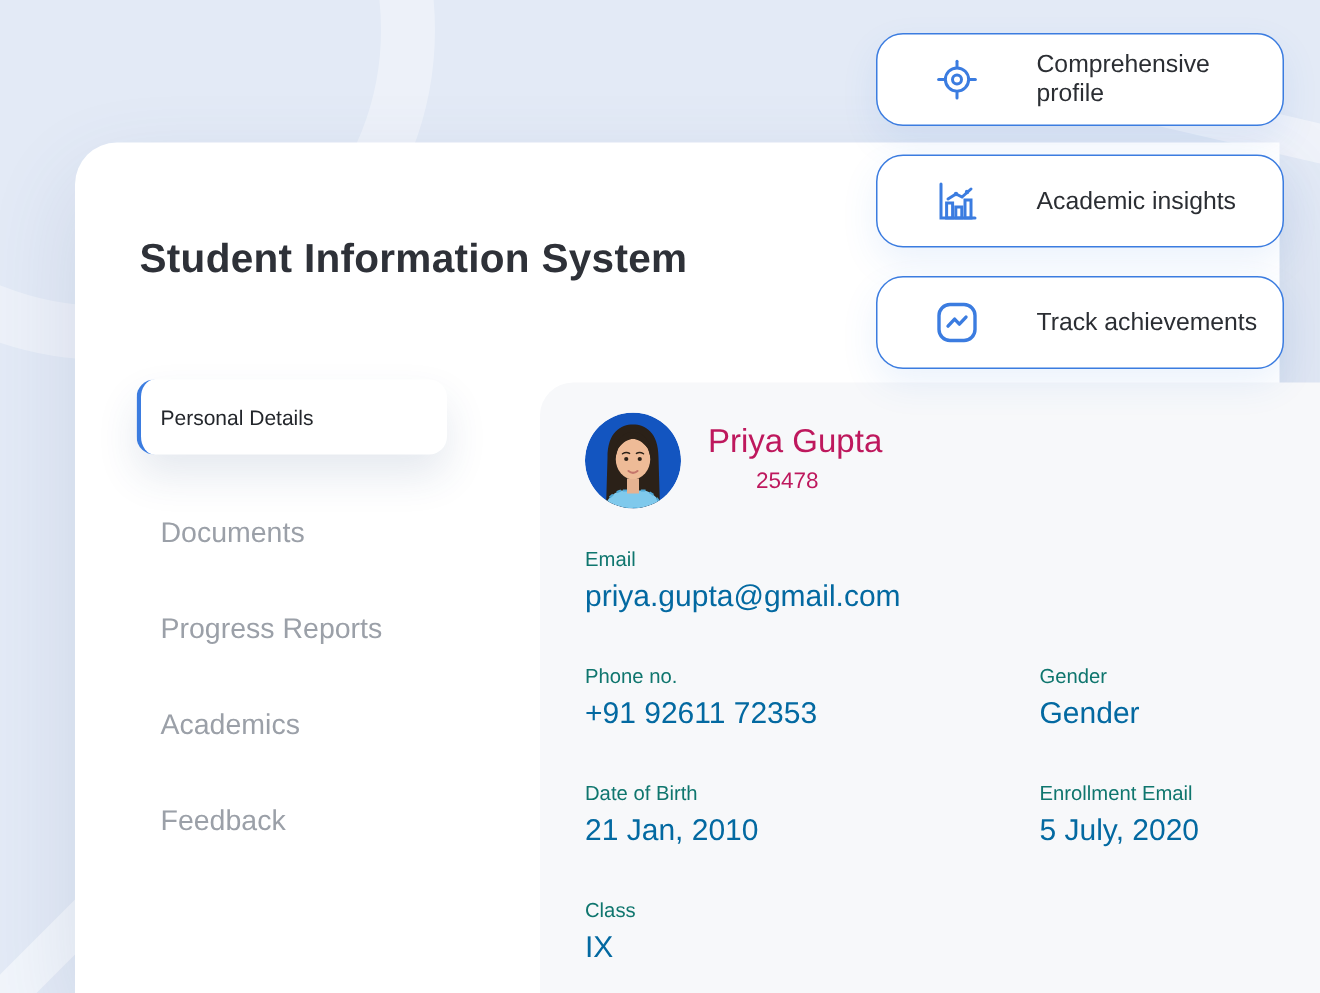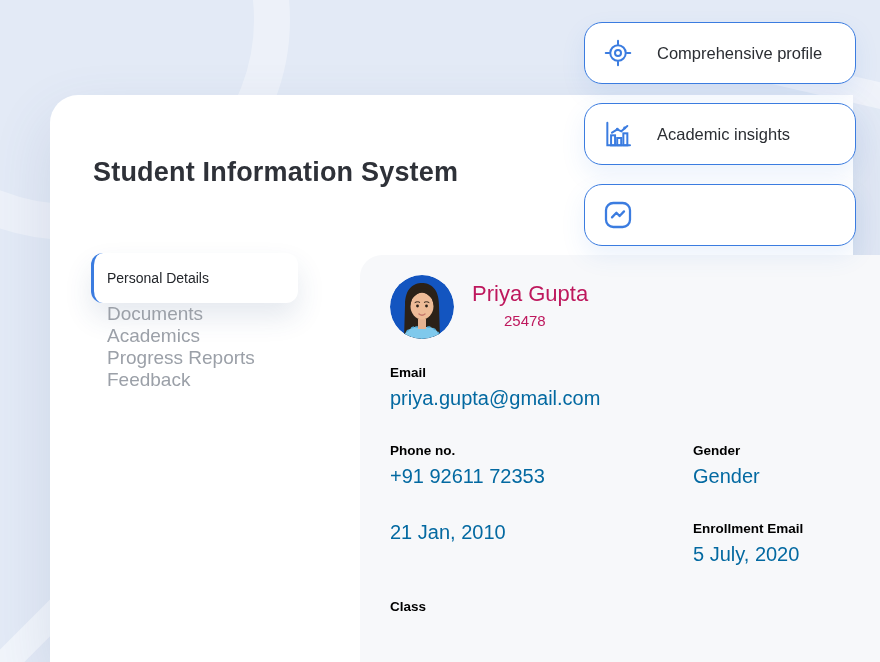--- a/index.html
+++ b/index.html
@@ -44,50 +44,50 @@
   .sidebar { position:absolute; left:41px; top:158px; width:250px; }
   .side-pill {
     width:207px; height:50px; background:#ffffff;
     border-radius:12px; border-left:3px solid var(--accent);
     box-shadow:0 14px 28px rgba(45,70,120,0.12);
     display:flex; align-items:center; padding-left:13px;
     font-size:14px; font-weight:400; color:#23262b;
     cursor:pointer;
   }
   .side-item {
-    font-size:19px; color:#9ba0a8; margin-left:16px; 
+    font-size:19px; color:#9ba0a8; margin-left:16px; margin-top:42px;
     cursor:pointer;
   }
   .side-item:first-of-type { margin-top:32px; }
 
   
   .panel {
     position:absolute; left:310px; top:160px; width:520px; height:407px;
     background:#f7f8fa; border-top-left-radius:22px;
     padding:20px 0 0 30px;
   }
   .profile-header { display:flex; align-items:flex-start; gap:18px; }
   .avatar { width:64px; height:64px; border-radius:50%; overflow:hidden; flex:0 0 64px; }
   .student-name { font-size:22px; font-weight:400; color:#be185d; margin-top:6px; }
   .student-id { font-size:15px; color:#be185d; margin-top:5px;margin-left:32px; }
 
   .fields {
     display:grid; grid-template-columns:303px auto;
     row-gap:33px; margin-top:26px;
   }
-  .field-label { font-size:13.5px; color:#000000; margin-bottom:7px;font-weight:bold; }
+  .field-label { font-size:13.5px; color:#0f766e; margin-bottom:7px; }
   .field-value { font-size:20px; color:#0369a1; }
   .span-full { grid-column:1 / 3; }
 
   
   .badges { position:absolute; right:24px; top:22px; width:272px; }
   .badge {
     width:272px; height:62px; background:#ffffff;
     border:1.6px solid var(--accent); border-radius:18px;
-    display:flex; align-items:center; gap:22px; padding-left:16px;
+    display:flex; align-items:center; gap:36px; padding-left:36px;
     margin-bottom:19px;
     box-shadow:0 10px 24px rgba(61,124,224,0.10);
     cursor:pointer;
   }
   .badge-icon { width:34px; height:34px; flex:0 0 34px; display:flex; align-items:center; justify-content:center; }
   .badge-label { font-size:16.5px; font-weight:500; color:#2b2e33; }
 </style>
 </head>
 <body>
 
@@ -99,22 +99,22 @@
 
   <div class="card">
 
     <div class="page-title">Student Information System</div>
 
     <div class="sidebar">
       <div class="side-pill">
         <span>Personal Details</span>
       </div>
       <div class="side-item">Documents</div>
+      <div class="side-item">Progress Reports</div>
       <div class="side-item">Academics</div>
-      <div class="side-item">Progress Reports</div>
       <div class="side-item">Feedback</div>
     </div>
 
     <div class="panel">
       <div class="profile-header">
         <div class="avatar">
           <svg width="64" height="64" viewBox="0 0 64 64">
             <defs>
                 <clipPath id="av">
                   <circle cx="32" cy="32" r="32"></circle>
@@ -151,29 +151,31 @@
         <div>
           <div class="field-label">Phone no.</div>
           <div class="field-value">+91 92611 72353</div>
         </div>
 
         <div>
           <div class="field-label">Gender</div>
           <div class="field-value">Gender</div>
         </div>
         <div>
+          <div class="field-label">Date of Birth</div>
           <div class="field-value">21 Jan, 2010</div>
         </div>
 
         <div>
           <div class="field-label">Enrollment Email</div>
           <div class="field-value">5 July, 2020</div>
         </div>
         <div>
           <div class="field-label">Class</div>
+          <div class="field-value">IX</div>
         </div>
       </div>
     </div>
   </div>
 
   <div class="badges">
     <div class="badge">
       <span class="badge-icon">
         <svg width="30" height="30" viewBox="0 0 24 24" fill="none" stroke="#3b7ce0" stroke-width="1.6" stroke-linecap="round">
           <circle cx="12" cy="12" r="6.2"></circle>
@@ -202,16 +204,17 @@
       <span class="badge-label">Academic insights</span>
     </div>
 
     <div class="badge">
       <span class="badge-icon">
         <svg width="32" height="32" viewBox="0 0 24 24" fill="none" stroke="#3b7ce0" stroke-width="1.7" stroke-linecap="round" stroke-linejoin="round">
           <rect x="3" y="3" width="18" height="18" rx="5.5"></rect>
           <path d="M7.5 13.8 L10.8 10.3 L13.2 12.8 L16.5 9.3"></path>
         </svg>
       </span>
+      <span class="badge-label">Track achievements</span>
     </div>
   </div>
 
 </div>
 
 </body></html>

